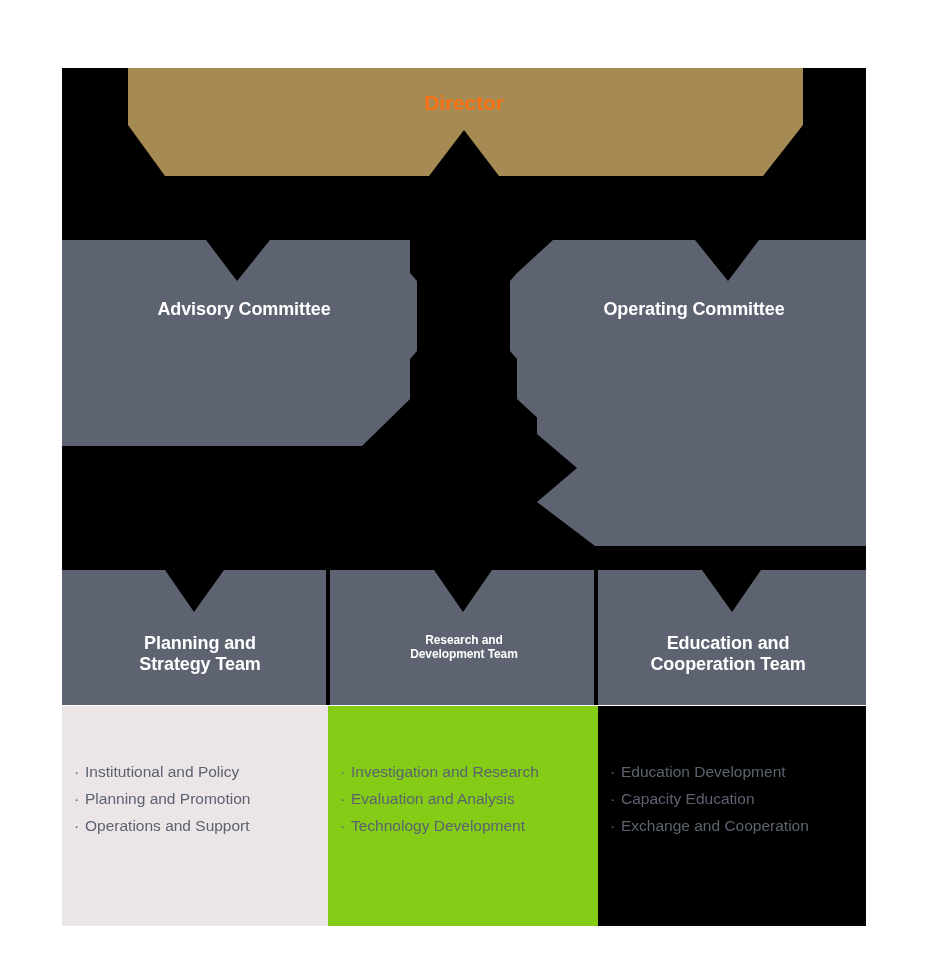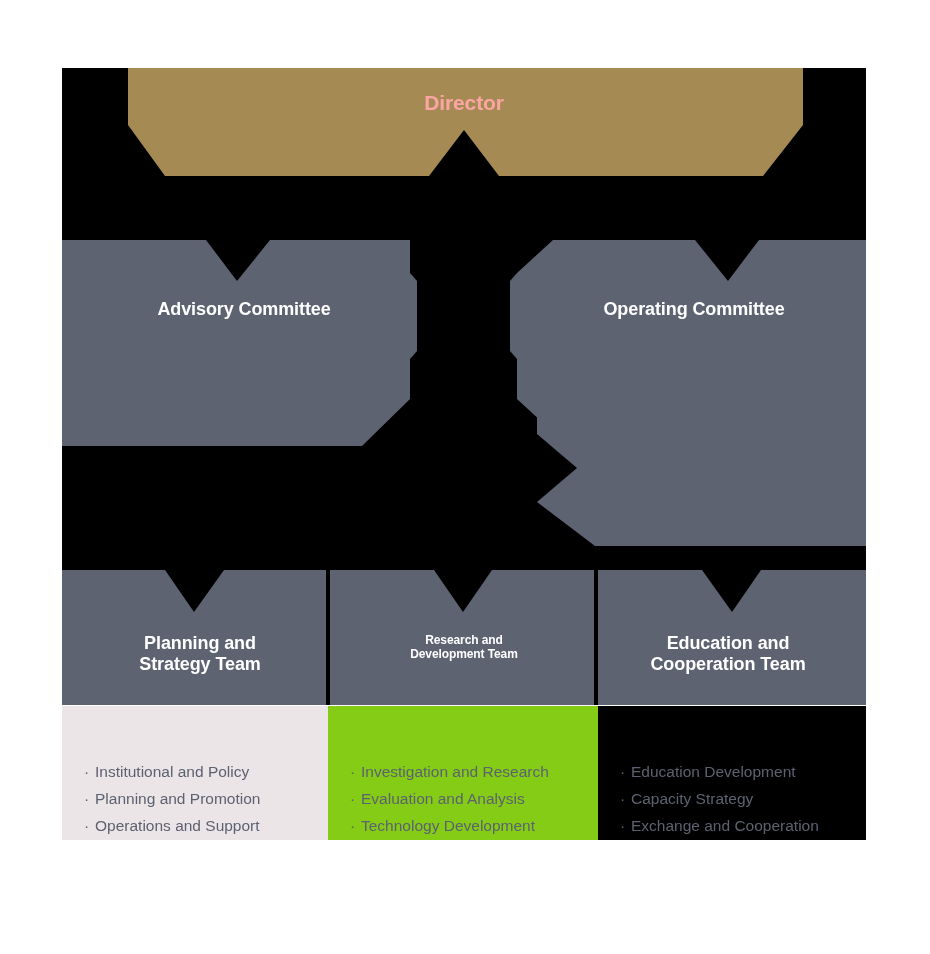--- a/index.html
+++ b/index.html
@@ -41,43 +41,43 @@
   .node-label {
     position: absolute;
     text-align: center;
     font-weight: bold;
     line-height: 1.18;
     letter-spacing: -0.1px;
     pointer-events: none;
     white-space: pre-line;
   }
   .node-label.white { color: #ffffff; }
-  .node-label.cream { color: #fca5a5; }
+  .node-label.cream { color: #f97316; }
 
   #label-director   { left: 180px; top: 23px;  width: 444px; font-size: 21px; }
   #label-advisory   { left: 10px;  top: 231px; width: 344px; font-size: 18px; }
   #label-operating  { left: 460px; top: 231px; width: 344px; font-size: 18px; }
   #label-officehead { left: 480px; top: 371px; width: 324px; font-size: 18px; }
 
   #label-team-0 { left: 10px;  top: 565px; width: 256px; font-size: 18px; }
   #label-team-1 { left: 274px; top: 565px; width: 256px; font-size: 12px; }
   #label-team-2 { left: 538px; top: 565px; width: 256px; font-size: 18px; }
 
   
   #detail-panels {
     position: absolute;
     left: 62px;
     top: 706px;
     width: 804px;
     height: 176px;
     display: flex;
   }
   .detail-panel {
-    height: 134px;
-    padding: 52px 0 0 22px;
+    height: 220px;
+    padding: 52px 0 0 12px;
   }
   .detail-panel:nth-child(1) { width: 266px; background: #ece5e8; }
   .detail-panel:nth-child(2) { width: 270px; background: #84cc16; }
   .detail-panel:nth-child(3) { width: 268px; background: #000000; }
 
   .detail-list {
     list-style: none;
     margin: 0;
     padding: 0;
   }
@@ -152,20 +152,20 @@
       <ul class="detail-list">
         <li><span class="detail-bullet">·</span><span>Investigation and Research</span></li>
         <li><span class="detail-bullet">·</span><span>Evaluation and Analysis</span></li>
         <li><span class="detail-bullet">·</span><span>Technology Development</span></li>
       </ul>
     </div>
 
     <div class="detail-panel">
       <ul class="detail-list">
         <li><span class="detail-bullet">·</span><span>Education Development</span></li>
-        <li><span class="detail-bullet">·</span><span>Capacity Strategy</span></li>
+        <li><span class="detail-bullet">·</span><span>Capacity Education</span></li>
         <li><span class="detail-bullet">·</span><span>Exchange and Cooperation</span></li>
       </ul>
     </div>
 
   </div>
 
 </div>
 
 </body></html>

